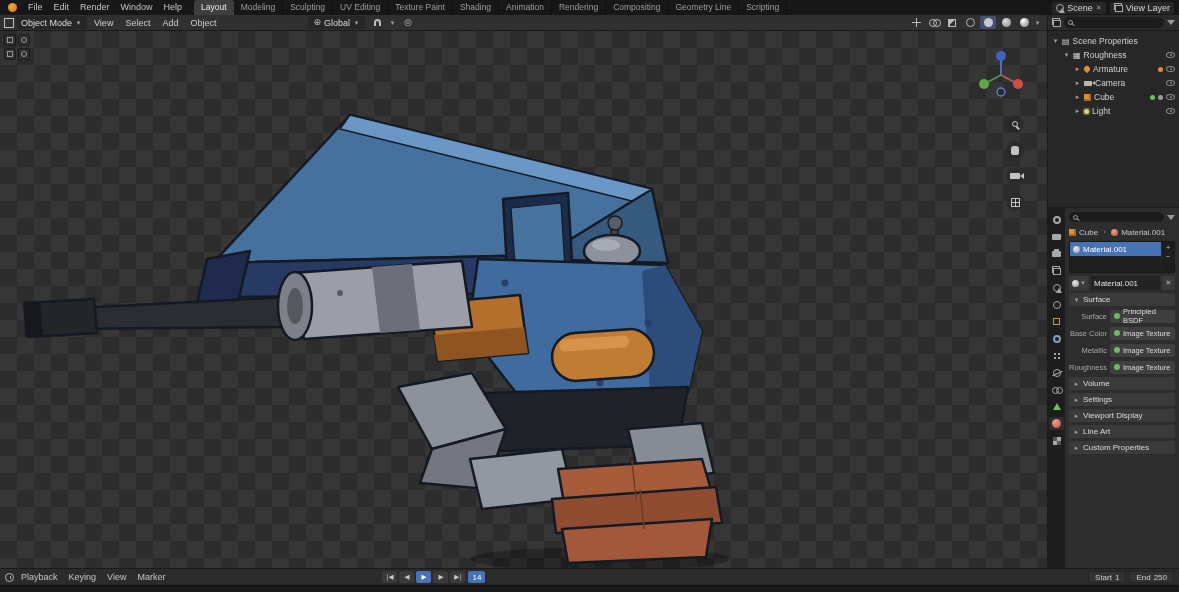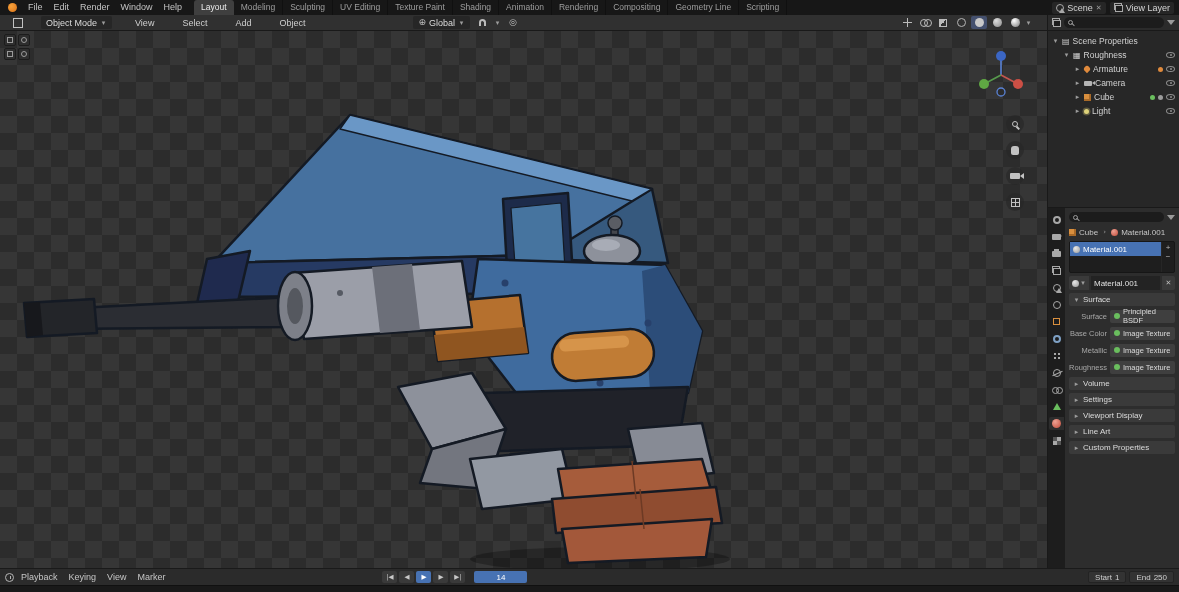--- a/index.html
+++ b/index.html
@@ -13,21 +13,21 @@
   .logo-dot{width:9px;height:9px;border-radius:50%;background:radial-gradient(circle at 35% 35%,#f8a23b,#d97218)}
   .menu-item{padding:0 5px;line-height:15px;color:#c4c4c4}
   .ws-wrap{display:flex;margin-left:6px;height:15px}
   .ws-tab{padding:0 7px;line-height:15px;color:#9e9e9e;font-size:8.5px;border-right:1px solid #101010}
   .ws-tab.active{background:#3f3f3f;color:#eee;border-radius:3px 3px 0 0;border-right:none}
   .tb-right{margin-left:auto;display:flex;align-items:center;gap:4px}
   .tb-chip{display:flex;align-items:center;gap:3px;background:#262626;border-radius:2px;padding:0 4px;height:12px;color:#d5d5d5}
   .tiny-x{color:#9a9a9a;font-size:7px}
 
   
-  #vheader{position:absolute;left:0;top:15px;width:1047px;height:16px;background:#303030;border-bottom:1px solid #191919;display:flex;align-items:center;gap:18px;padding:0 13px;z-index:5}
+  #vheader{position:absolute;left:0;top:15px;width:1047px;height:16px;background:#303030;border-bottom:1px solid #191919;display:flex;align-items:center;gap:2px;padding:0 4px;z-index:5}
   .hsel{display:flex;align-items:center;gap:3px;background:#262626;height:13px;border-radius:2px;padding:0 5px;color:#dcdcdc}
   .hmenu{padding:0 5px;line-height:16px;color:#cfcfcf}
   .hgroup-center{display:flex;align-items:center;gap:4px;margin-left:85px}
   .hgroup-right{margin-left:auto;display:flex;align-items:center;gap:2px;padding-right:2px}
   .hbtn{min-width:16px;height:13px;display:flex;align-items:center;justify-content:center;border-radius:2px;gap:1px}
   .hbtn.active{background:#44506e}
   .arrow{color:#9c9c9c;font-size:7px;width:7px;text-align:center;font-family:"DejaVu Sans",sans-serif}
   .glyph{font-family:"DejaVu Sans",sans-serif;color:#bdbdbd;font-size:9px;line-height:1}
   .shade{width:9px;height:9px;border-radius:50%}
   .shade.wire{border:1px solid #b5b5b5}
@@ -140,21 +140,21 @@
   .pi-texture{width:8px;height:8px;background:conic-gradient(#a8a8a8 25%,#555 0 50%,#a8a8a8 0 75%,#555 0)}
 
   
   #timeline{position:absolute;left:0;top:568px;width:1179px;height:17px;background:#2b2b2b;border-top:1px solid #1a1a1a;display:flex;align-items:center;gap:3px;padding:0 5px;z-index:6}
   .i-clock{width:9px;height:9px;border:1px solid #b5b5b5;border-radius:50%;position:relative}
   .i-clock::after{content:"";position:absolute;left:4px;top:2px;width:1px;height:3px;background:#b5b5b5}
   .tmenu{padding:0 4px;color:#c6c6c6}
   .transport{display:flex;gap:2px;margin-left:210px}
   .tbtn{min-width:15px;height:12px;background:#3a3a3a;color:#c9c9c9;border-radius:2px;display:flex;align-items:center;justify-content:center;font-size:6.5px;font-family:"DejaVu Sans",sans-serif;padding:0 2px}
   .tbtn.play-active{background:#4772b3;color:#fff}
-  .framefield{height:12px;background:#4772b3;color:#fff;border-radius:2px;display:flex;align-items:center;padding:0 22px;font-size:8px;margin-left:6px}
+  .framefield{height:12px;background:#4772b3;color:#fff;border-radius:2px;display:flex;align-items:center;padding:0 4px;font-size:8px;}
   .trange{margin-left:auto;display:flex;gap:3px}
   .rfield{height:12px;background:#333;border:1px solid #232323;border-radius:2px;display:flex;align-items:center;gap:3px;padding:0 6px;color:#cfcfcf;font-size:8px}
 
   #statusbar{position:absolute;left:0;top:585px;width:1179px;height:7px;background:#191919;border-top:1px solid #101010;z-index:6}
 </style>
 </head>
 <body>
 
 <div id="root">
 

